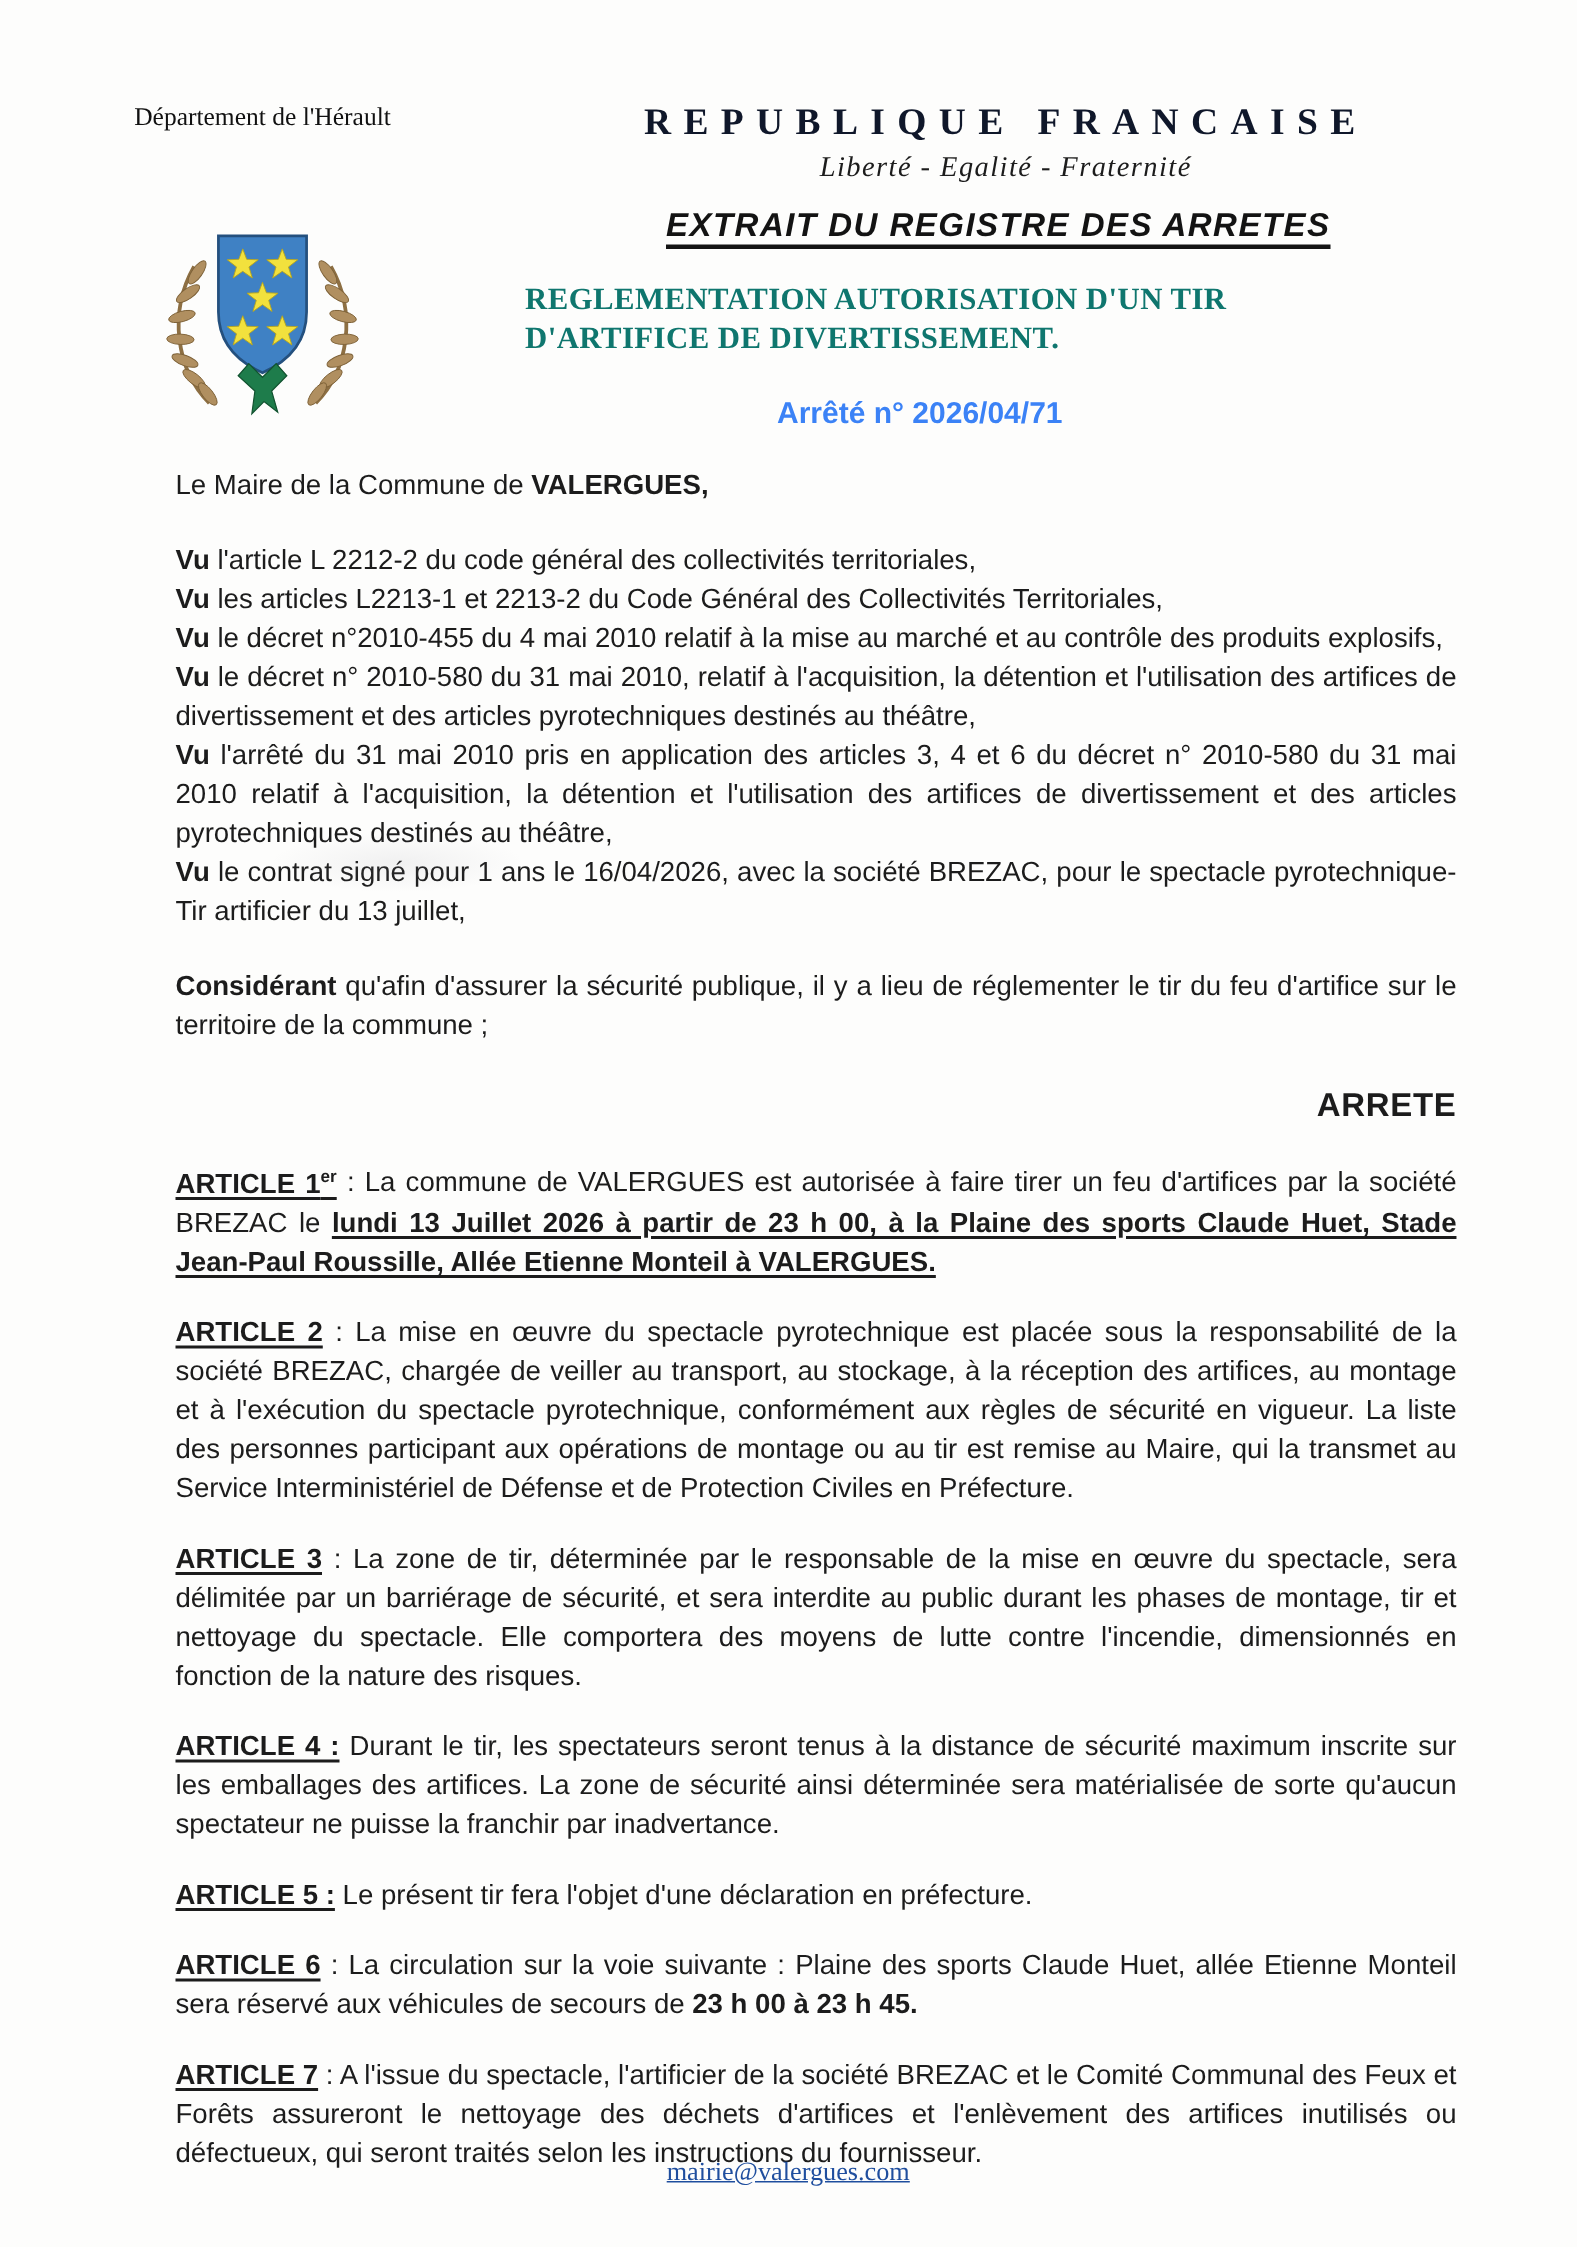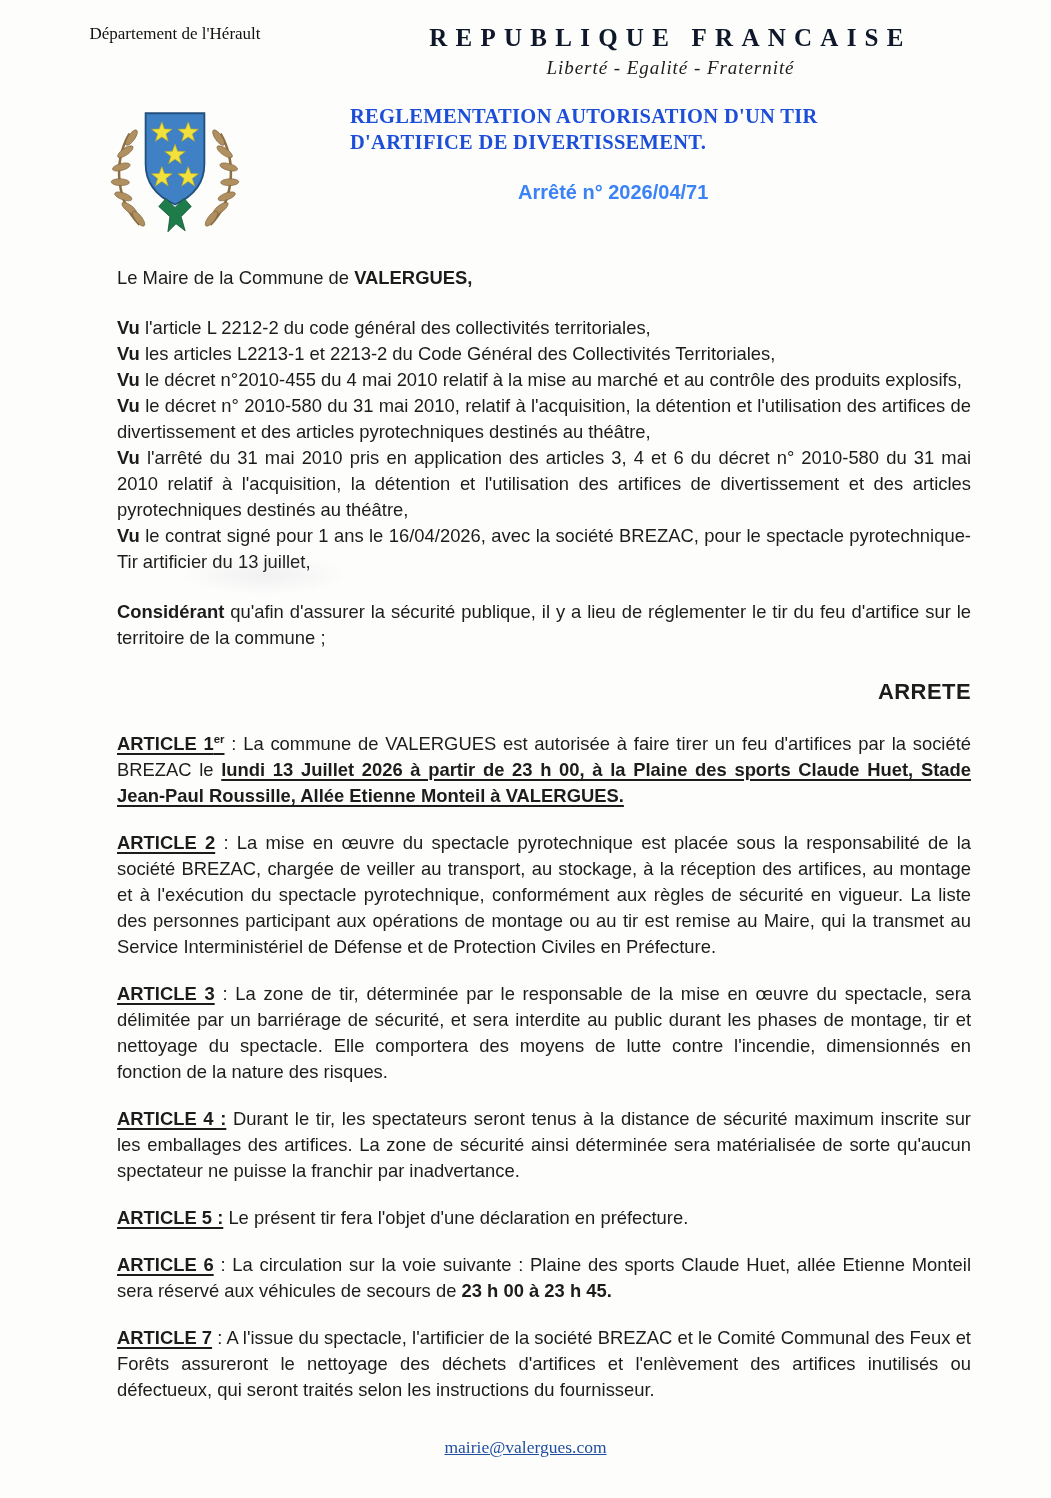--- a/index.html
+++ b/index.html
@@ -2,33 +2,33 @@
 <html lang="fr"><head>
 <meta charset="utf-8">
 <style>
   html,body{margin:0;padding:0;background:#e8e8e8;}
   .page{
     width:1051px;height:1498px;position:relative;margin:0 auto;
     background:#fdfdfc;overflow:hidden;color:#1c1c1c;
     font-family:"Liberation Sans",sans-serif;
   }
   
-  .hdr{display:flex;padding-top:24px;}
+  .hdr{display:flex;padding-top:24px;margin-top:44px;}
   .hdr-left{width:350px;text-align:center;font-family:"Liberation Serif",serif;color:#111;}
   .hdr-left .l1{font-size:17px;}
   .hdr-left .l2{font-size:17px;font-weight:bold;margin-top:3px;letter-spacing:0.01em;}
   .hdr-right{flex:1;text-align:center;padding-right:60px;}
   .republic{font-family:"Liberation Serif",serif;font-weight:bold;font-size:25px;letter-spacing:0.33em;color:#0f172a;}
   .motto{font-family:"Liberation Serif",serif;font-style:italic;font-size:19px;margin-top:5px;letter-spacing:0.05em;}
   .hdr2{display:flex;}
   .logo-col{width:350px;display:flex;justify-content:center;align-items:flex-start;padding-top:14px;}
   .head-col{flex:1;padding-right:70px;}
   .extrait{text-align:center;margin-top:14px;font-style:italic;font-weight:bold;font-size:22px;letter-spacing:0.045em;color:#131313;}
   .extrait span{border-bottom:3px solid #141414;padding-bottom:1px;}
-  .doc-title{margin-top:24px;font-family:"Liberation Serif",serif;font-weight:bold;font-size:20.5px;line-height:1.28;letter-spacing:0.015em;color:#1d4ed8;}
+  .doc-title{margin-top:24px;font-family:"Liberation Serif",serif;font-weight:bold;font-size:20.5px;line-height:1.28;letter-spacing:0.015em;color:#0f766e;}
   .arrete-no{margin-top:26px;padding-left:168px;font-weight:bold;font-size:20px;color:#3b82f6;}
   
   .docbody{padding:0 80px 0 117px;font-size:18.4px;line-height:26px;}
   p{margin:0;}
   .just{text-align:justify;}
   .intro{margin-top:22px;}
   .vu-block{margin-top:24px;}
   .considerant{margin-top:24px;}
   .arrete-head{text-align:right;font-weight:bold;font-size:22px;margin-top:28px;letter-spacing:0.02em;}
   .article{margin-top:21px;}
@@ -96,20 +96,23 @@
         <use href="#star" transform="translate(75,61)"></use>
         <use href="#star" transform="translate(62,83)"></use>
         <use href="#star" transform="translate(88,83)"></use>
 
         <g fill="#1e7c4b" stroke="#11522f" stroke-width="0.8">
           <path d="M66,104 l9,9 9,-9 7,8 -10,10 4,14 -9,-7 -8,8 2,-15 -11,-10 z"></path>
         </g>
       </svg>
     </div>
     <div class="head-col">
+      <div class="extrait">
+        <span>EXTRAIT DU REGISTRE DES ARRETES</span>
+      </div>
       <div class="doc-title">
         <div>REGLEMENTATION AUTORISATION D'UN TIR</div>
         <div>D'ARTIFICE DE DIVERTISSEMENT.</div>
       </div>
       <div class="arrete-no">Arrêté n° 2026/04/71</div>
     </div>
   </div>
 
   <div class="smudge"></div>
 

